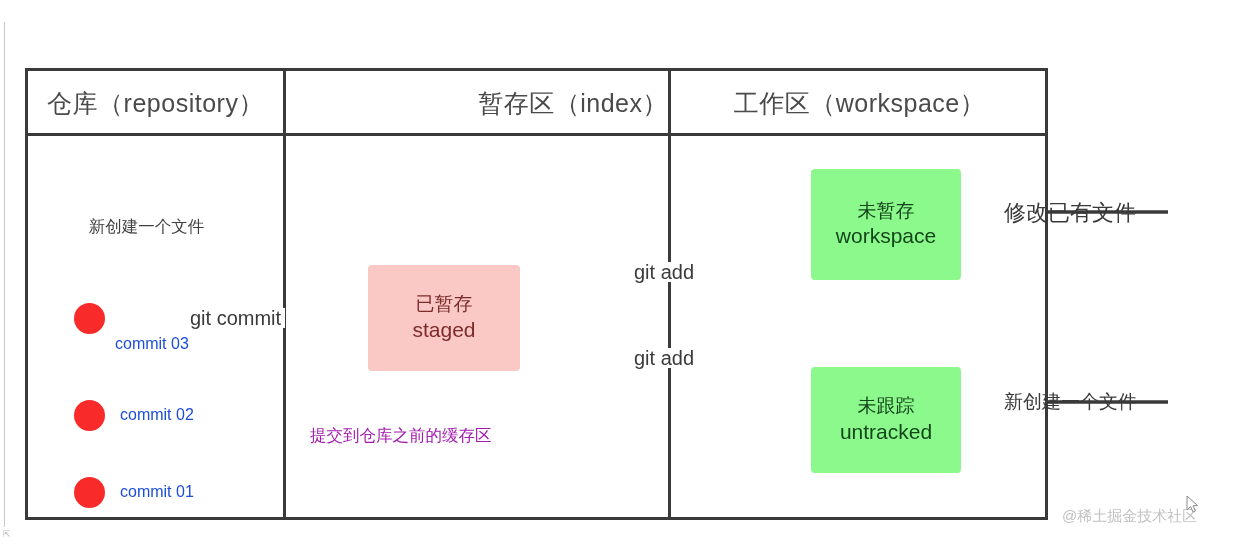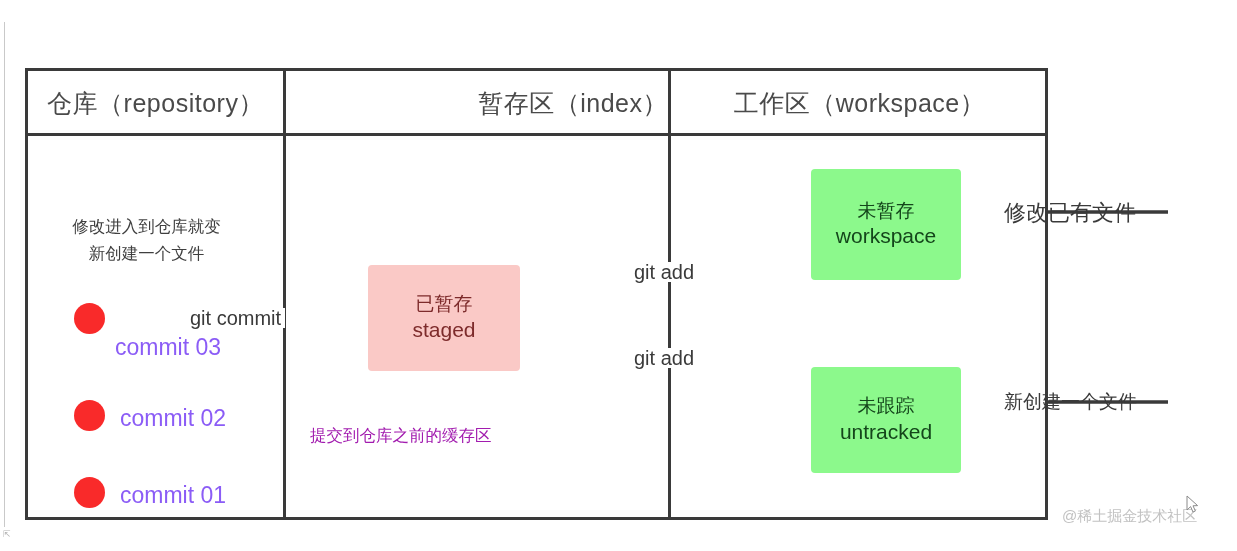--- a/index.html
+++ b/index.html
@@ -105,22 +105,22 @@
     height: 31px;
     border-radius: 50%;
     background: #f92a2a;
   }
   .commit-dot.c3 { left: 74px; top: 303px; }
   .commit-dot.c2 { left: 74px; top: 400px; }
   .commit-dot.c1 { left: 74px; top: 477px; }
 
   .commit-label {
     position: absolute;
-    font-size: 23px;
-    color: #8b5cf6;
+    font-size: 16px;
+    color: #1d4ed8;
     white-space: nowrap;
     line-height: 1;
   }
   .commit-label.l3 { left: 115px; top: 336px; }
   .commit-label.l2 { left: 120px; top: 407px; }
   .commit-label.l1 { left: 120px; top: 484px; }
 
   
   .node-box {
     position: absolute;
@@ -263,21 +263,20 @@
 <div class="table-frame"></div>
 <div class="header-rule"></div>
 <div class="vdiv d1"></div>
 <div class="vdiv d2"></div>
 
 <div class="col-header c1">仓库（repository）</div>
 <div class="col-header c2">暂存区（index）</div>
 <div class="col-header c3">工作区（workspace）</div>
 
 <div class="repo-note">
-  <div>修改进入到仓库就变</div>
   <div>新创建一个文件</div>
 </div>
 
 <div class="commit-dot c3"></div>
 <div class="commit-dot c2"></div>
 <div class="commit-dot c1"></div>
 
 <div class="commit-label l3">commit  03</div>
 <div class="commit-label l2">commit  02</div>
 <div class="commit-label l1">commit  01</div>

